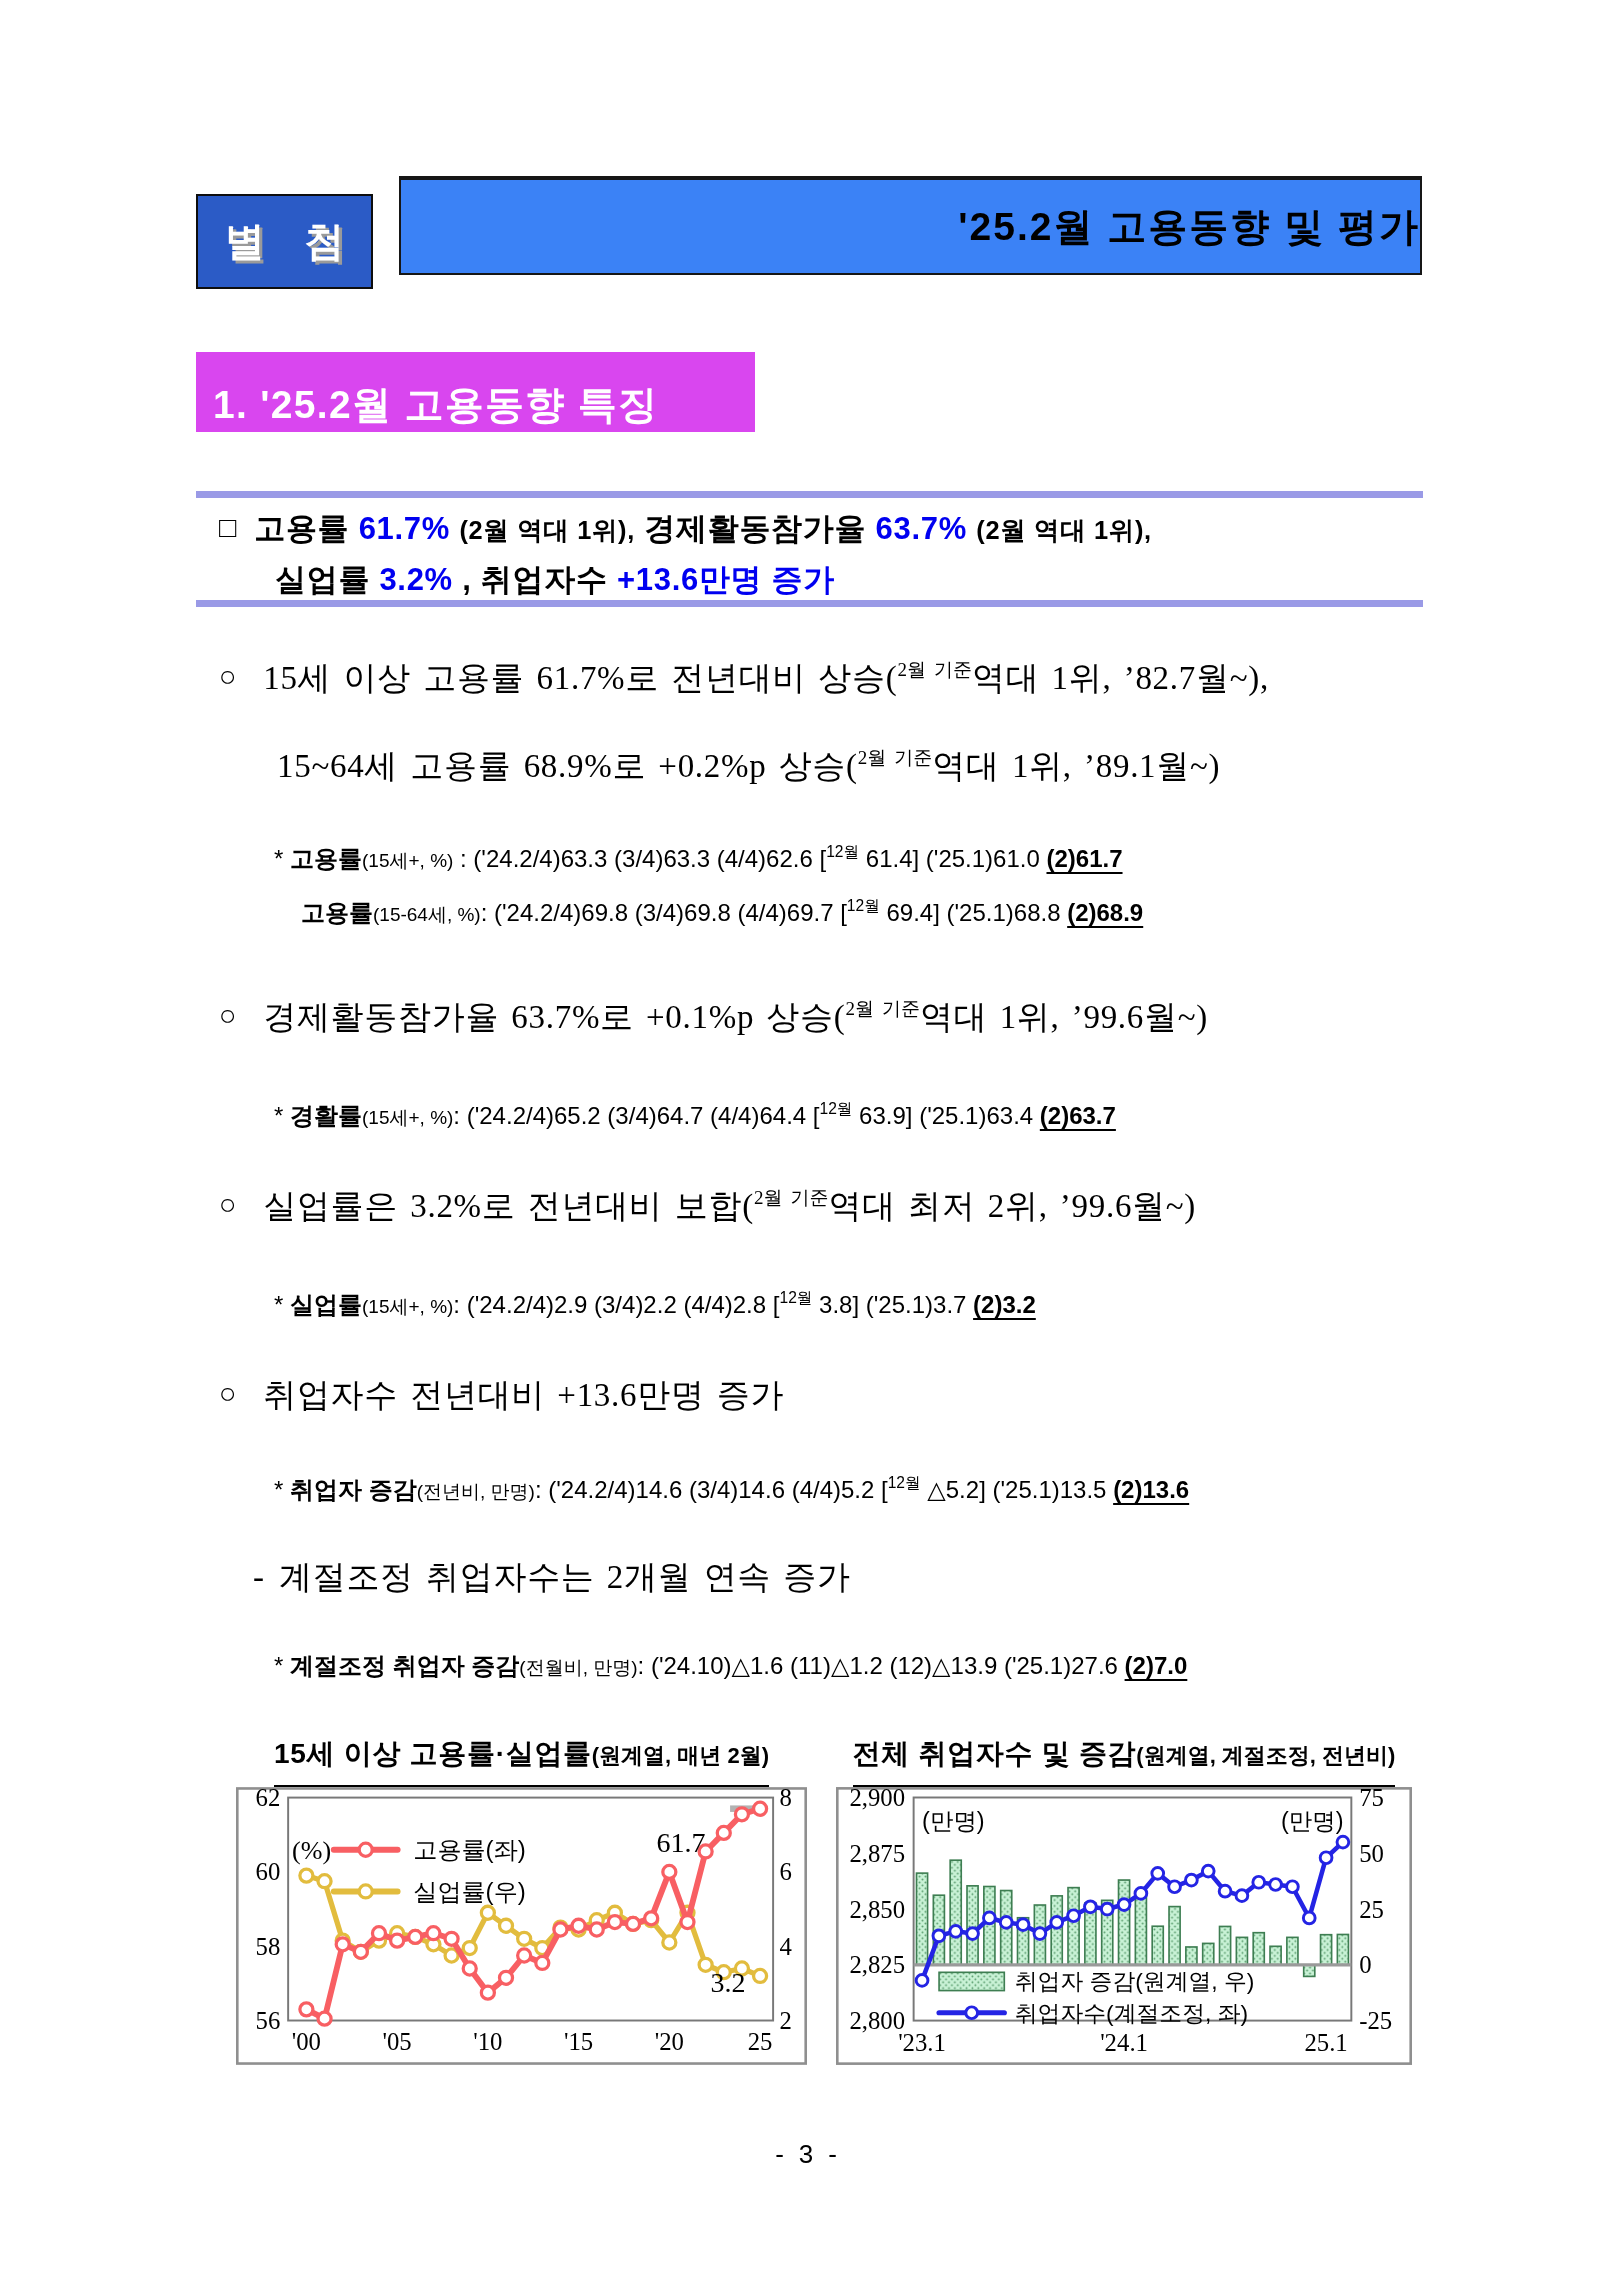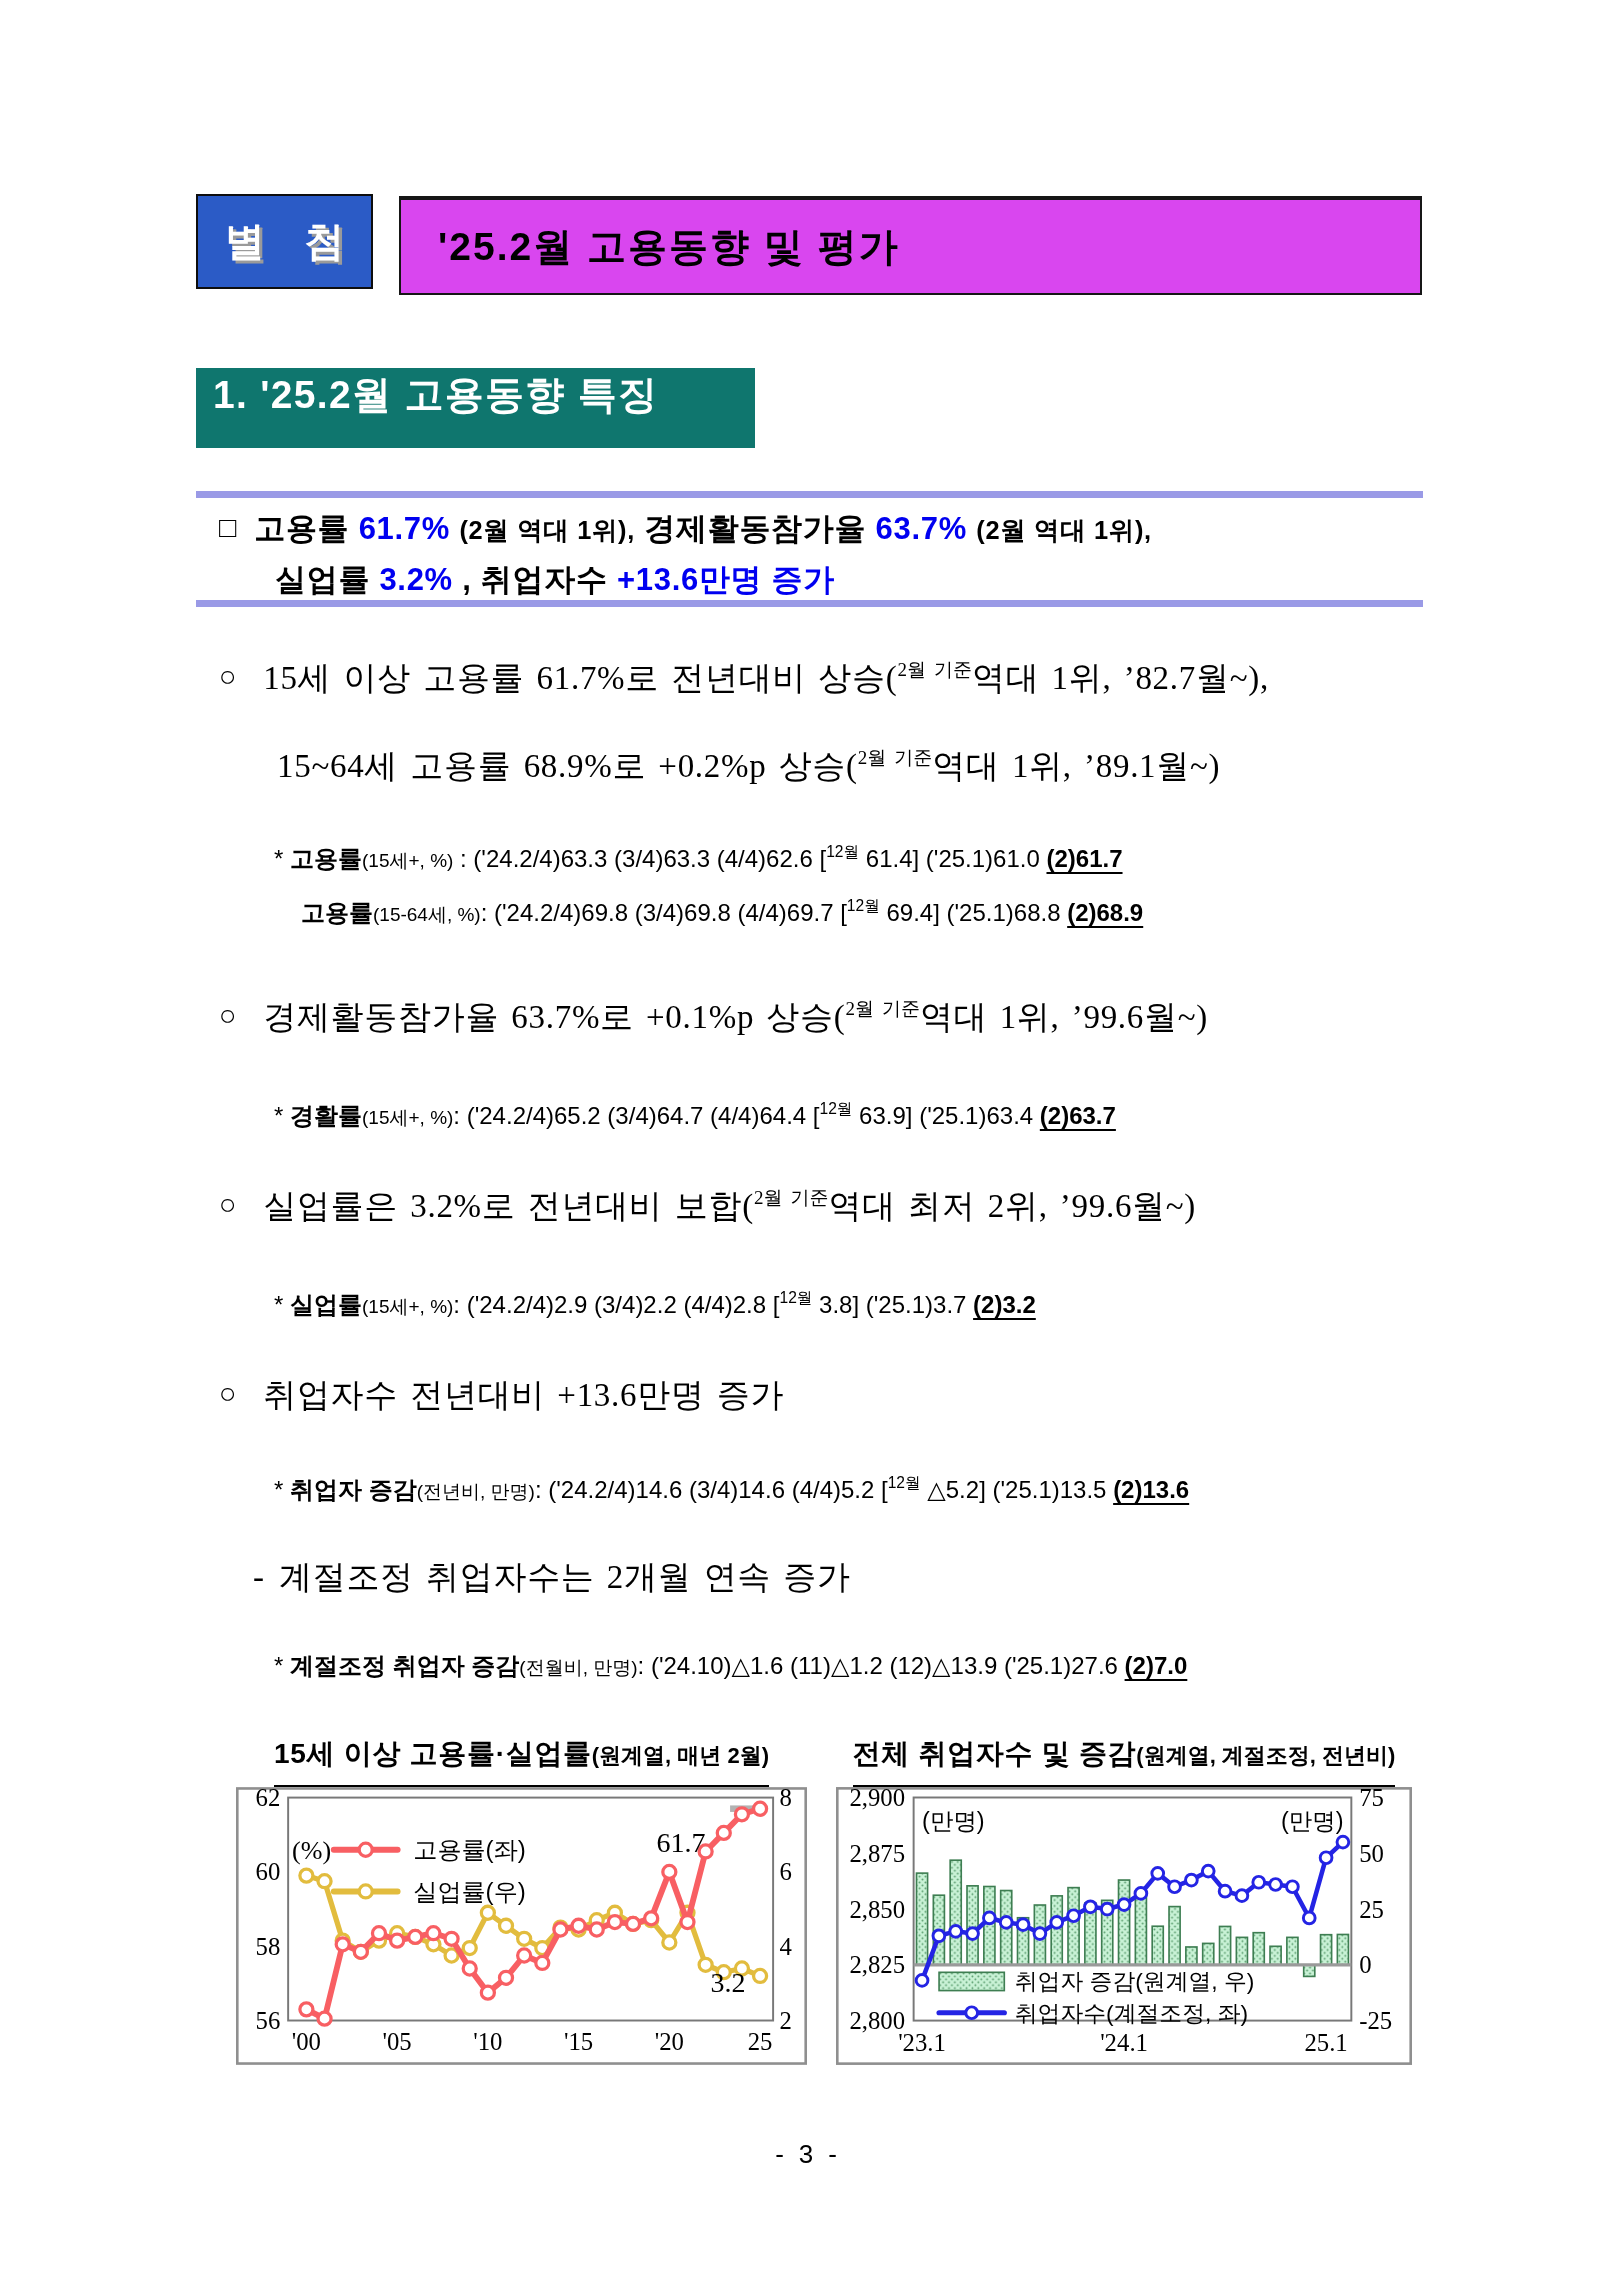--- a/index.html
+++ b/index.html
@@ -4,27 +4,27 @@
 <style>
   html,body{margin:0;padding:0;background:#fff;}
   .page{position:relative;width:1516px;height:2284px;background:#fff;color:#000;
         font-family:"Liberation Sans",sans-serif;overflow:hidden;}
 
   
   .hdr-badge{position:absolute;left:196px;top:194px;width:177px;height:95px;
              background:#2b5bc6;border:2.6px solid #0d0d0d;display:flex;align-items:center;justify-content:center;box-sizing:border-box;}
   .hdr-badge span{font-size:40px;font-weight:bold;color:#fff;letter-spacing:14.3px;text-indent:14.3px;
                   text-shadow:3.3px 3.3px 0 #9a9a9a;}
-  .hdr-titlebox{position:absolute;left:399px;top:196px;width:1023px;height:99px;background:#d946ef;
-                border:2px solid #161616;border-top-width:4.6px;display:flex;align-items:center;box-sizing:border-box;}
+  .hdr-titlebox{position:absolute;left:399px;top:176px;width:1023px;height:99px;background:#3b82f6;
+                border:2px solid #161616;border-top-width:4.6px;display:flex;align-items:center;box-sizing:border-box;justify-content:flex-end;}
   .hdr-titlebox span{font-size:39px;font-weight:bold;margin-left:37px;letter-spacing:2px;}
 
   
-  .section-band{position:absolute;left:196px;top:368px;width:559px;height:80px;background:#0f766e;
-                display:flex;align-items:flex-start;}
+  .section-band{position:absolute;left:196px;top:352px;width:559px;height:80px;background:#d946ef;
+                display:flex;align-items:flex-end;}
   .section-band span{color:#fff;font-size:39px;font-weight:bold;margin-left:17px;letter-spacing:1.3px;}
 
   
   .rule{position:absolute;left:196px;width:1227px;height:6.5px;background:#9a9ae6;}
   .summary-line{position:absolute;font-size:31px;font-weight:bold;white-space:nowrap;letter-spacing:0.7px;}
   .summary-line .rt-b{color:#0000f0;}
   .summary-line .rt-sm{font-size:25.4px;}
   .sq-marker{display:inline-block;margin-right:17px;font-size:29px;transform:translateY(-2px);}
 
   

